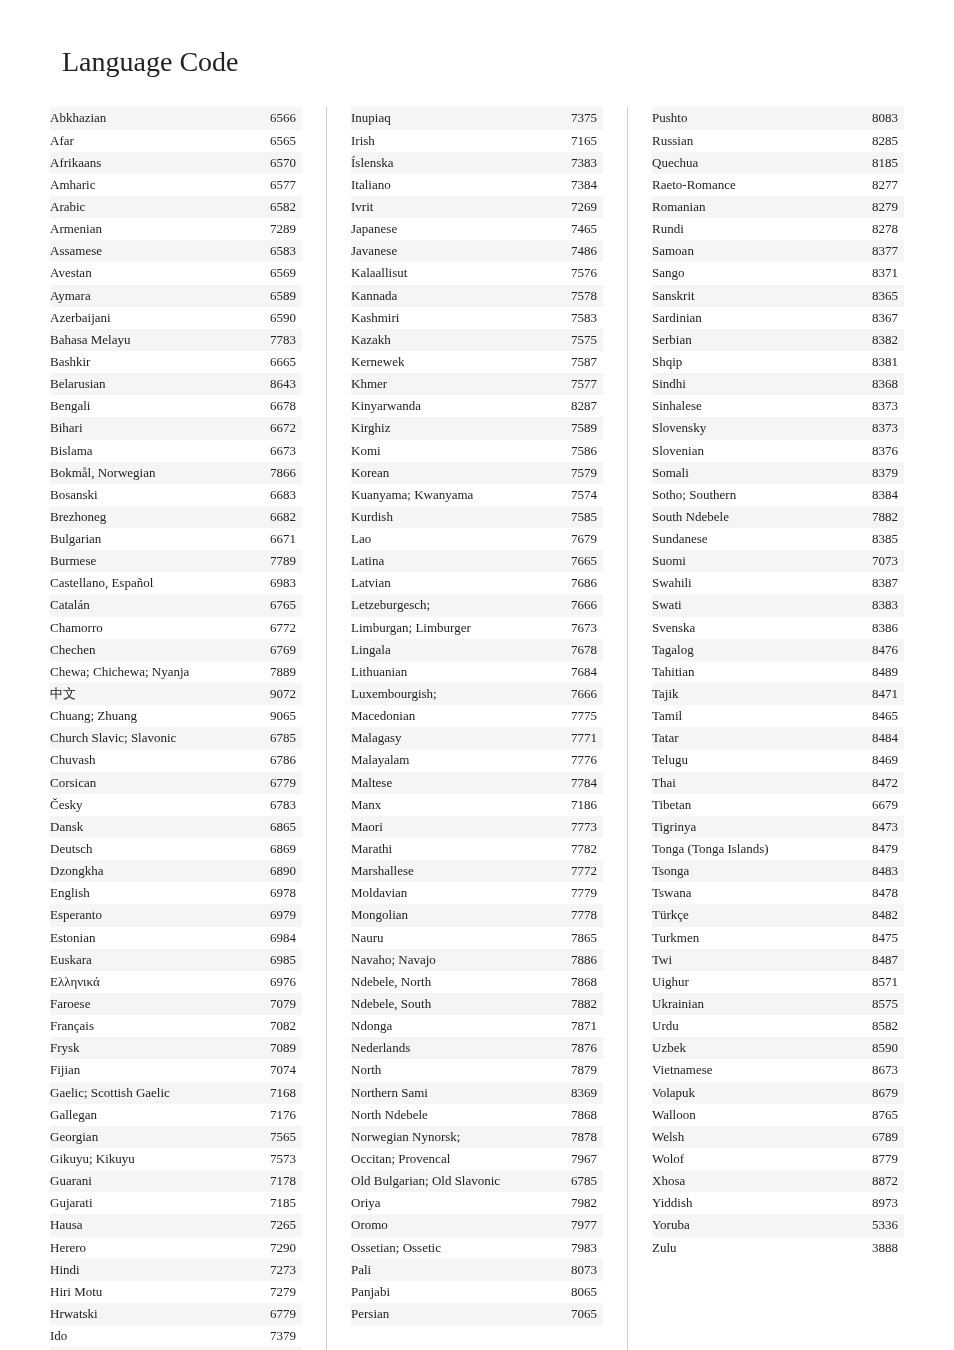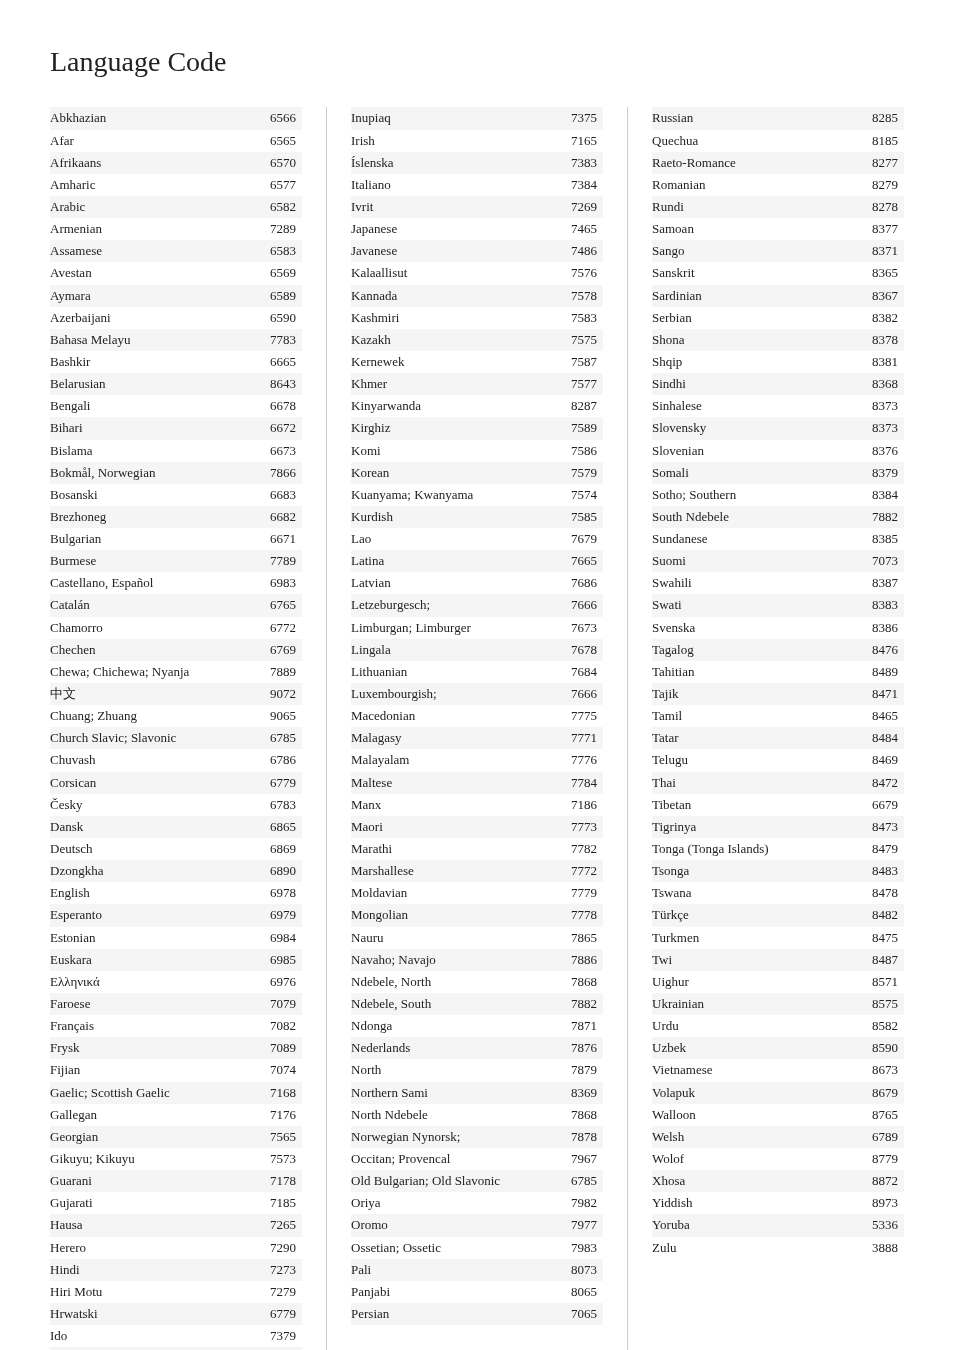--- a/index.html
+++ b/index.html
@@ -10,20 +10,21 @@
       padding: 40px 50px;
       font-size: 13px;
       line-height: 1.55;
     }
     h1 {
       font-family: Georgia, serif;
       font-size: 28px;
       font-weight: normal;
       margin-bottom: 24px;
       color: #222;
+      margin-left: 12px;
     }
     .columns-wrapper {
       display: flex;
       gap: 24px;
       align-items: flex-start;
     }
     .column {
       flex: 1;
       min-width: 0;
     }
@@ -505,20 +506,24 @@
         <span class="lang-code">8065</span>
       </div>
       <div class="entry">
         <span class="lang-name">Persian</span>
         <span class="lang-code">7065</span>
       </div>
     </div>
     <div class="col-divider"></div>
     <div class="column">
       <div class="entry">
+        <span class="lang-name">Pushto</span>
+        <span class="lang-code">8083</span>
+      </div>
+      <div class="entry">
         <span class="lang-name">Russian</span>
         <span class="lang-code">8285</span>
       </div>
       <div class="entry">
         <span class="lang-name">Quechua</span>
         <span class="lang-code">8185</span>
       </div>
       <div class="entry">
         <span class="lang-name">Raeto-Romance</span>
         <span class="lang-code">8277</span>
@@ -543,24 +548,20 @@
         <span class="lang-name">Sanskrit</span>
         <span class="lang-code">8365</span>
       </div>
       <div class="entry">
         <span class="lang-name">Sardinian</span>
         <span class="lang-code">8367</span>
       </div>
       <div class="entry">
         <span class="lang-name">Serbian</span>
         <span class="lang-code">8382</span>
-      </div>
-      <div class="entry">
-        <span class="lang-name">Shona</span>
-        <span class="lang-code">8378</span>
       </div>
       <div class="entry">
         <span class="lang-name">Shqip</span>
         <span class="lang-code">8381</span>
       </div>
       <div class="entry">
         <span class="lang-name">Sindhi</span>
         <span class="lang-code">8368</span>
       </div>
       <div class="entry">

